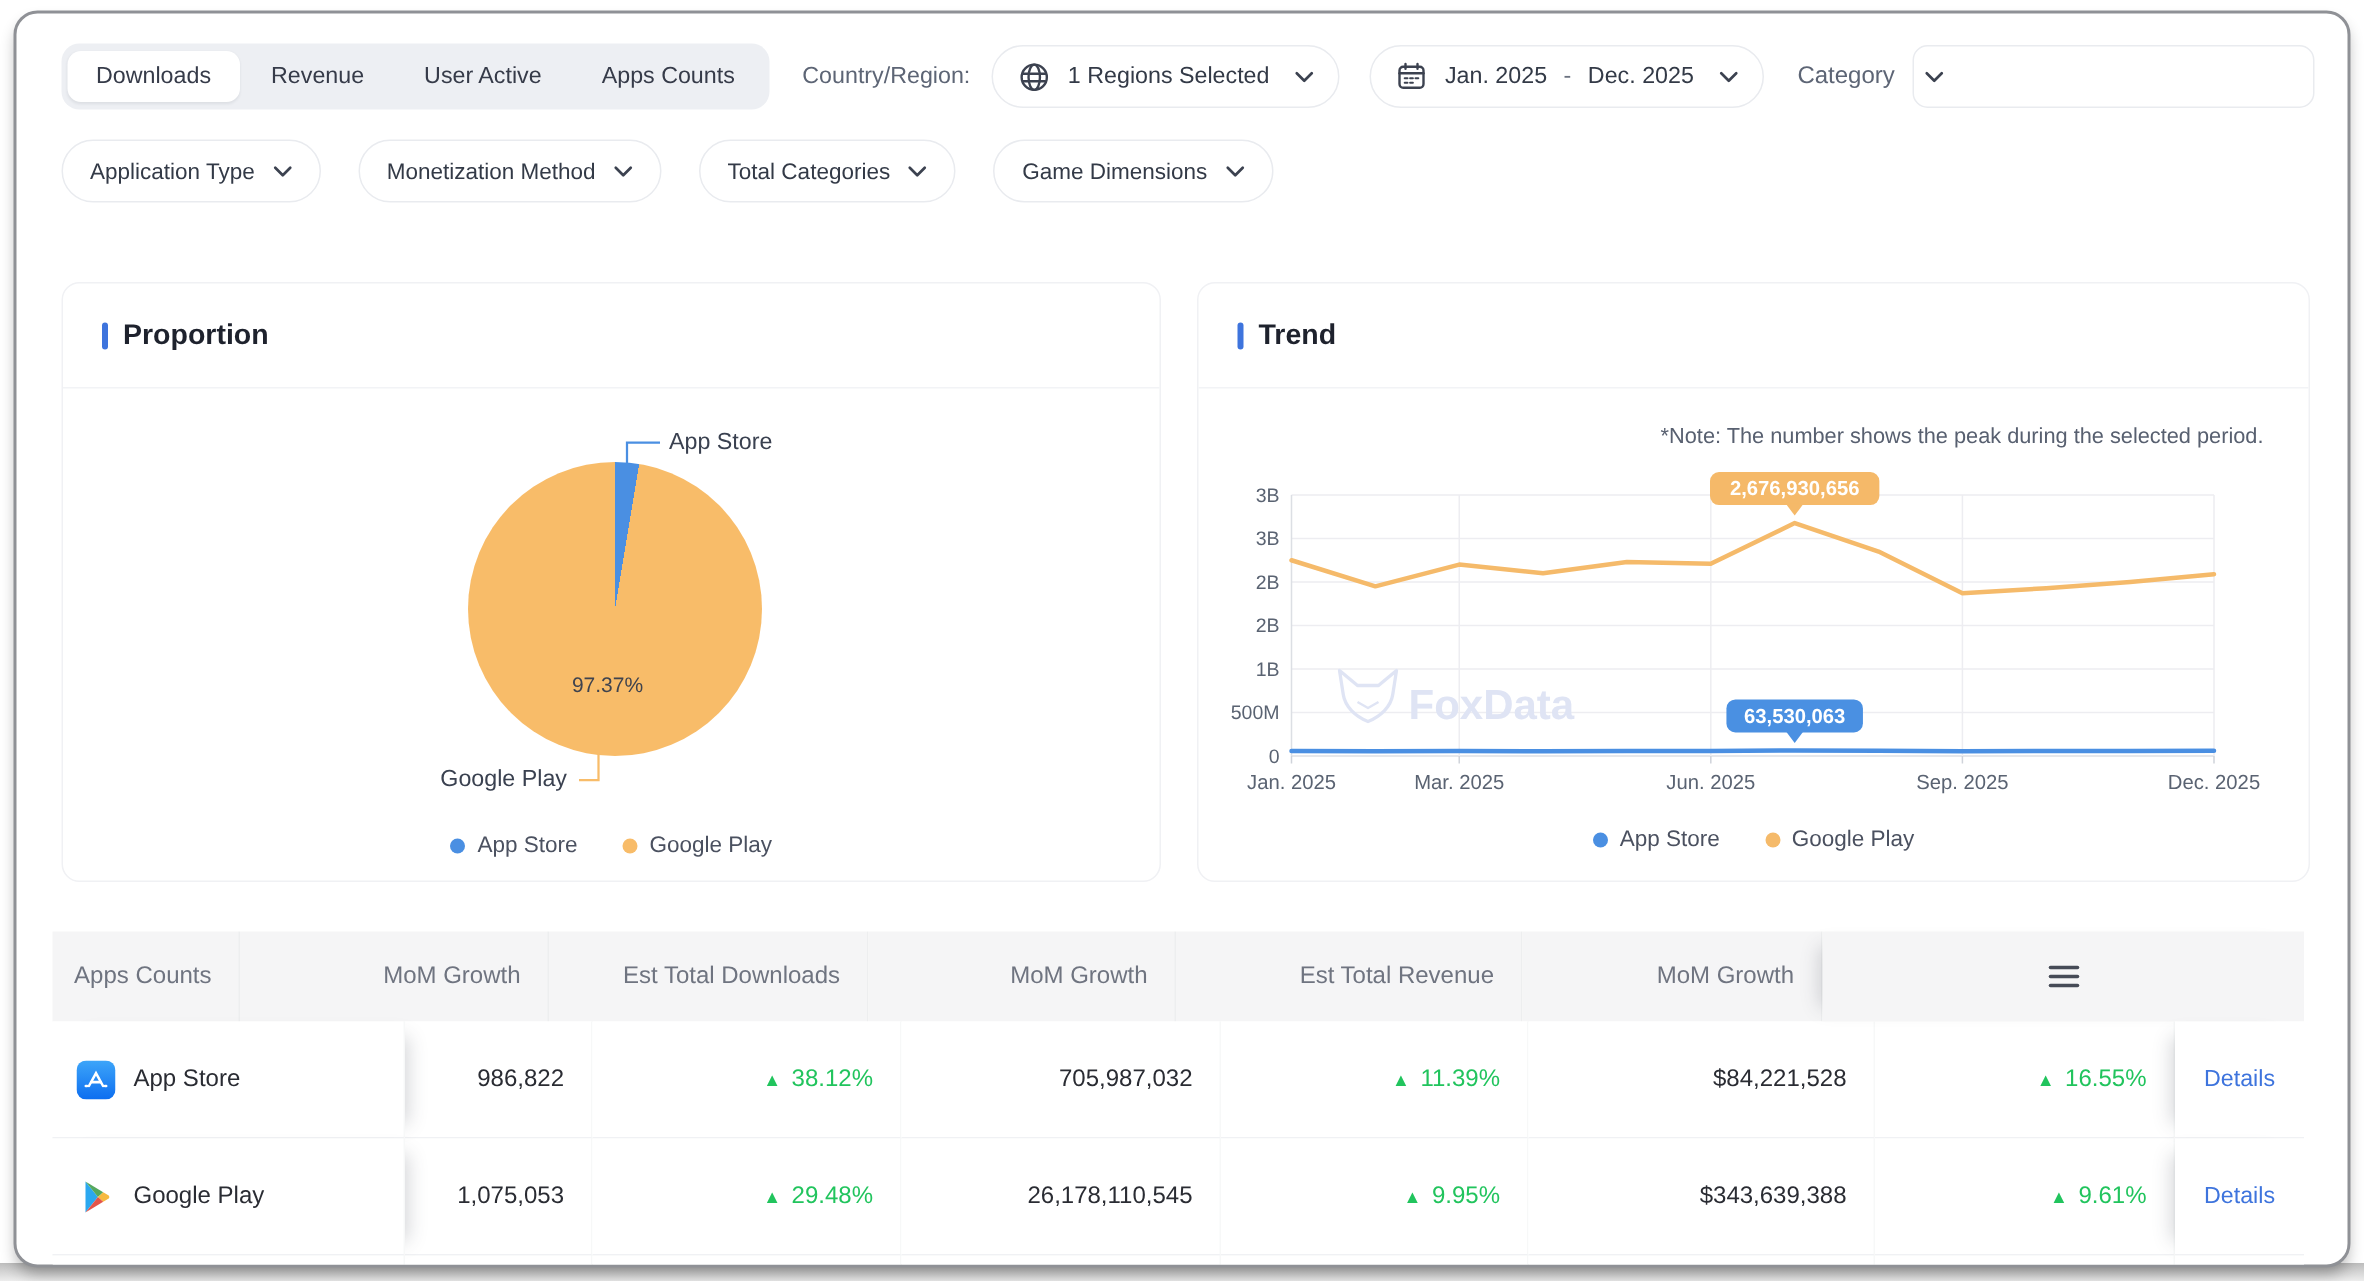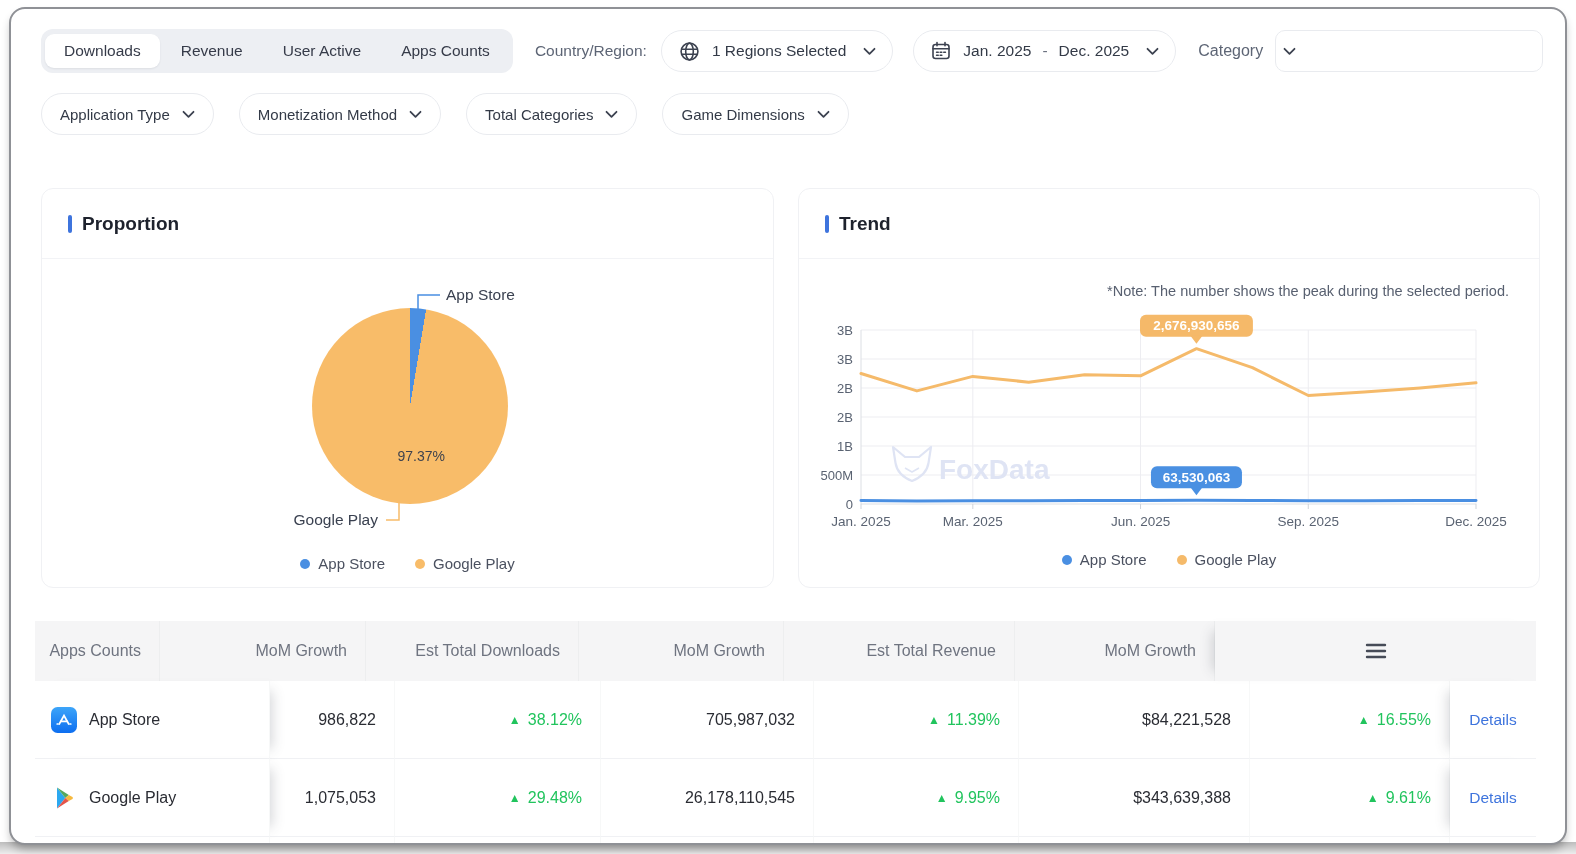--- a/index.html
+++ b/index.html
@@ -50,21 +50,21 @@
   .tbar { width:4px; height:18px; border-radius:2px; background:#3e74dd; }
   .card-title { font-size:19px; font-weight:700; color:#1e222d; }
   .card-body { position:relative; height:328px; }
 
   
   .pie { position:absolute; left:270px; top:49px; width:196px; height:196px; border-radius:50%; }
   .leaders { position:absolute; left:0; top:0; pointer-events:none; }
   .pie-label { position:absolute; font-size:15.5px; color:#3a4150; }
   .pie-label.as { left:404px; top:27px; }
   .pie-label.gp { right:395px; top:252px; }
-  .pie-pct { position:absolute; left:323px; top:189px; width:80px; text-align:right;
+  .pie-pct { position:absolute; left:323px; top:189px; width:80px; text-align:center;
     font-size:14px; color:#3f434e; }
   .legend { position:absolute; left:0; right:0; display:flex; justify-content:center;
     gap:30px; align-items:center; }
   .pie-legend { top:296px; }
   .trend-legend { top:292px; }
   .leg-item { display:flex; align-items:center; gap:8px; font-size:15px; color:#4b5160; cursor:pointer; }
   .dot { width:10px; height:10px; border-radius:50%; }
 
   
   .note { position:absolute; top:24px; right:30px; font-size:14.5px; color:#586070; }

